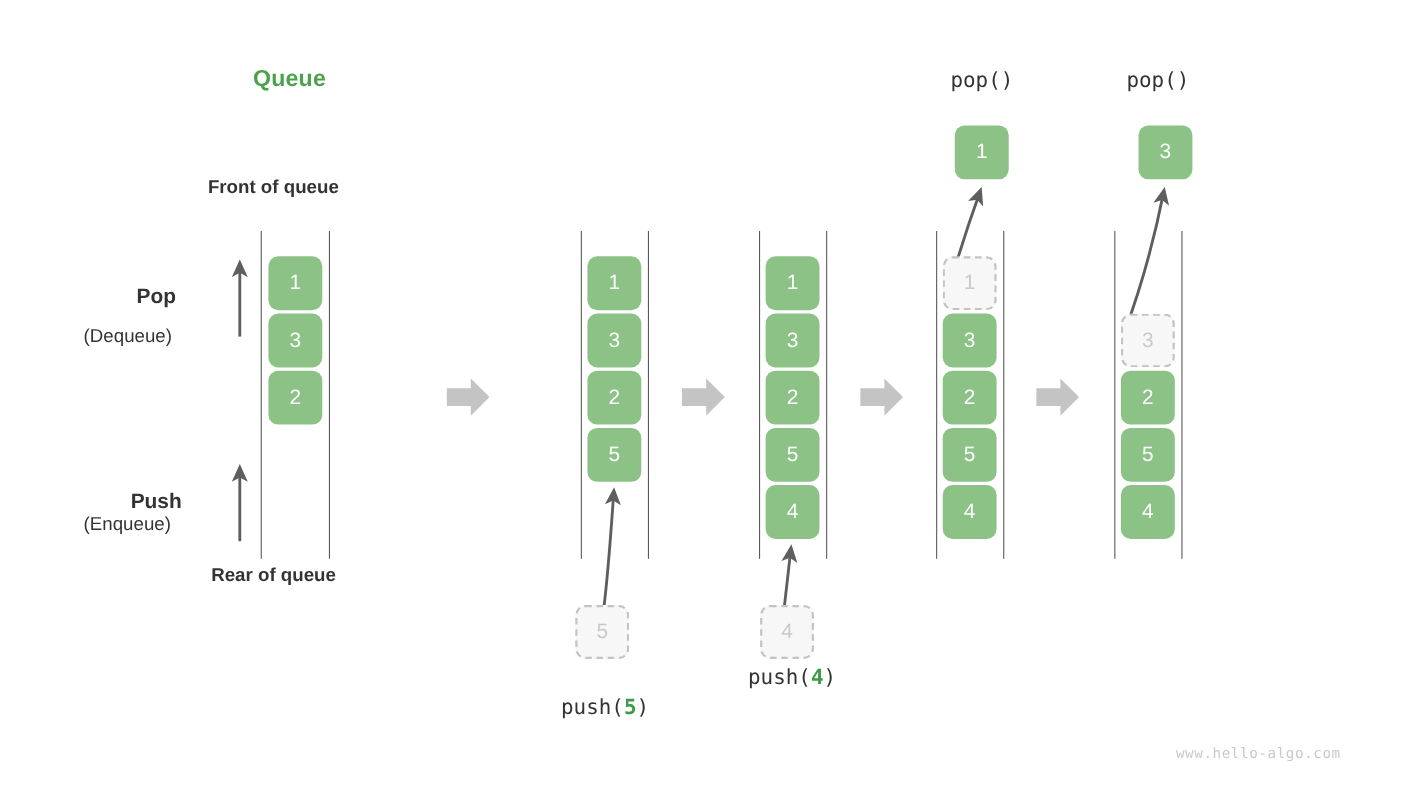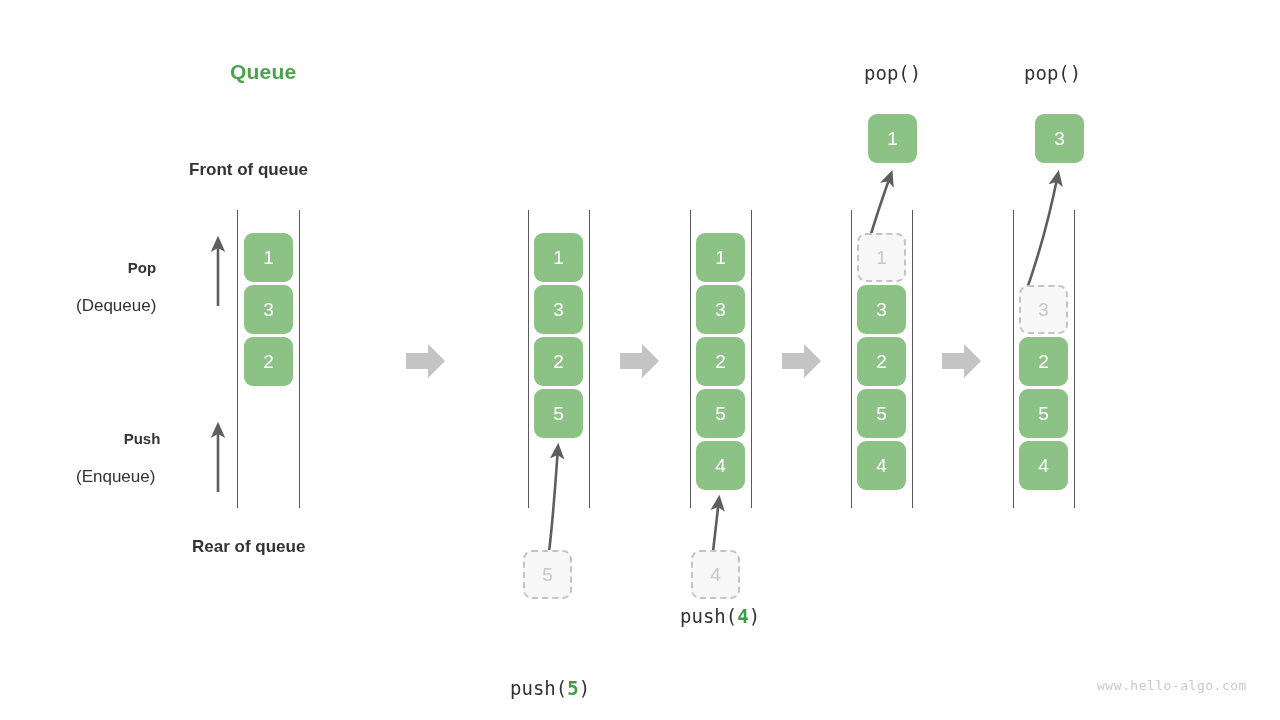--- a/index.html
+++ b/index.html
@@ -31,21 +31,21 @@
     white-space: nowrap;
   }
   .label-bold {
     font-size: 17px;
     font-weight: bold;
     color: #333333;
     white-space: nowrap;
     text-align: right;
   }
   .label-side-main {
-    font-size: 15px;
+    font-size: 19px;
     font-weight: bold;
     color: #333333;
     white-space: nowrap;
     text-align: center;
   }
   .label-side-sub {
     font-size: 17px;
     font-weight: normal;
     color: #333333;
     white-space: nowrap;
@@ -57,21 +57,20 @@
     color: #333333;
     white-space: nowrap;
   }
   .mono-op .arg { color: #3E9B47; font-weight: bold; }
   .watermark {
     font-family: "DejaVu Sans Mono", "Liberation Mono", monospace;
     font-size: 13px;
     color: #C9C9C9;
     letter-spacing: 0.5px;
     white-space: nowrap;
-    margin-left: 28px;
   }
 
   
   .rail {
     position: absolute;
     width: 0;
     border-left: 1.6px solid #5a5a5a;
   }
 
   
@@ -129,26 +128,26 @@
 
     <path d="M868,244 Q878,210 891,174" fill="none" stroke="#5E5E5E" stroke-width="2.6" marker-end="url(#ah)"></path>
 
     <path d="M1023,300 Q1045,240 1058,174" fill="none" stroke="#5E5E5E" stroke-width="2.6" marker-end="url(#ah)"></path>
   </svg>
 
   <div class="abs title" style="left:230px; top:60px;">Queue</div>
 
   <div class="abs label-bold" style="left:189px; top:160px;">Front of queue</div>
 
-  <div class="abs label-bold" style="left:192px; top:537px;">Rear of queue</div>
+  <div class="abs label-bold" style="left:192px; top:513px;">Rear of queue</div>
 
   <div class="abs label-side-main" style="left:84px; top:259px; width:116px;">Pop</div>
   <div class="abs label-side-sub" style="left:76px; top:296px; width:132px;">(Dequeue)</div>
 
-  <div class="abs label-side-main" style="left:84px; top:430px; width:116px;">Push</div>
+  <div class="abs label-side-main" style="left:84px; top:446px; width:116px;">Push</div>
   <div class="abs label-side-sub" style="left:76px; top:467px; width:132px;">(Enqueue)</div>
 
   <div class="rail" style="left:237px; top:210px; height:298px;"></div>
   <div class="rail" style="left:299px; top:210px; height:298px;"></div>
 
   <div class="node" style="left:244px; top:233px;">1</div>
   <div class="node" style="left:244px; top:285px;">3</div>
   <div class="node" style="left:244px; top:337px;">2</div>
 
   <svg class="step-arrow" style="left:406px; top:342px;" width="40" height="38" viewBox="0 0 40 38">
@@ -158,21 +157,21 @@
   <div class="rail" style="left:528px; top:210px; height:298px;"></div>
   <div class="rail" style="left:589px; top:210px; height:298px;"></div>
 
   <div class="node" style="left:534px; top:233px;">1</div>
   <div class="node" style="left:534px; top:285px;">3</div>
   <div class="node" style="left:534px; top:337px;">2</div>
   <div class="node" style="left:534px; top:389px;">5</div>
 
   <div class="node ghost" style="left:523px; top:550px;">5</div>
 
-  <div class="abs mono-op" style="left:510px; top:632px;margin-top:45px;">
+  <div class="abs mono-op" style="left:510px; top:632px;">
     <span>push(</span><span class="arg">5</span><span>)</span>
   </div>
 
   <svg class="step-arrow" style="left:620px; top:342px;" width="40" height="38" viewBox="0 0 40 38">
     <path d="M0,11 L22,11 L22,2 L39,19 L22,36 L22,27 L0,27 Z" fill="#C4C4C4"></path>
   </svg>
 
   <div class="rail" style="left:690px; top:210px; height:298px;"></div>
   <div class="rail" style="left:751px; top:210px; height:298px;"></div>
 

